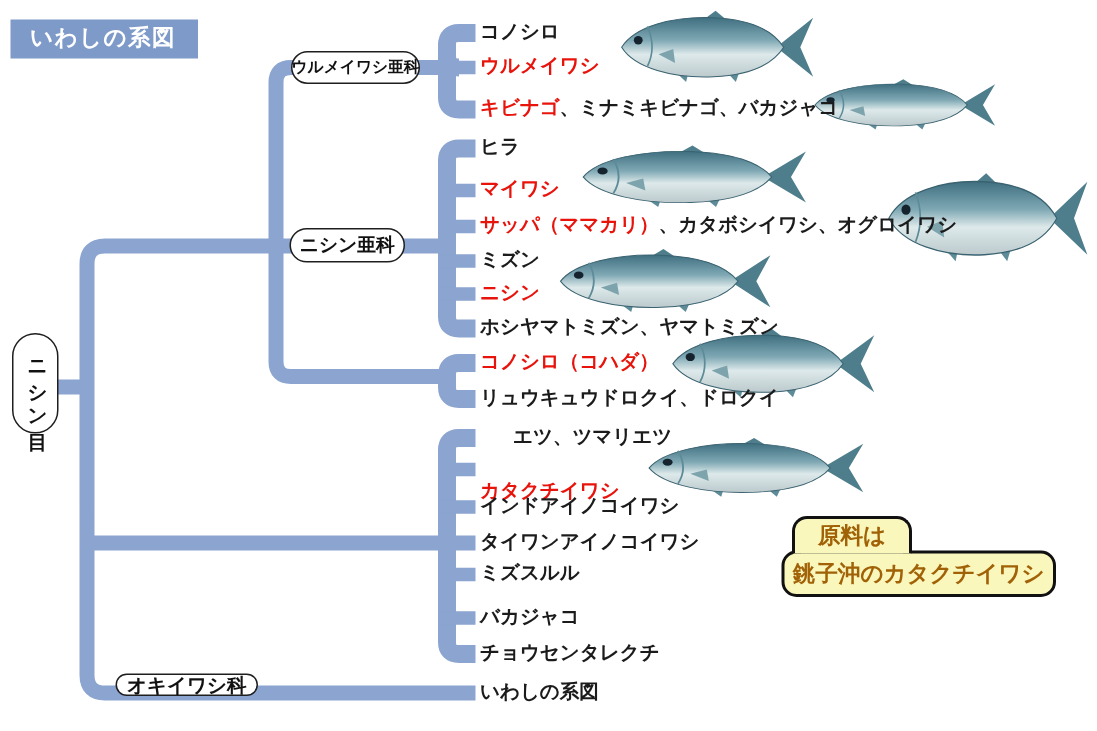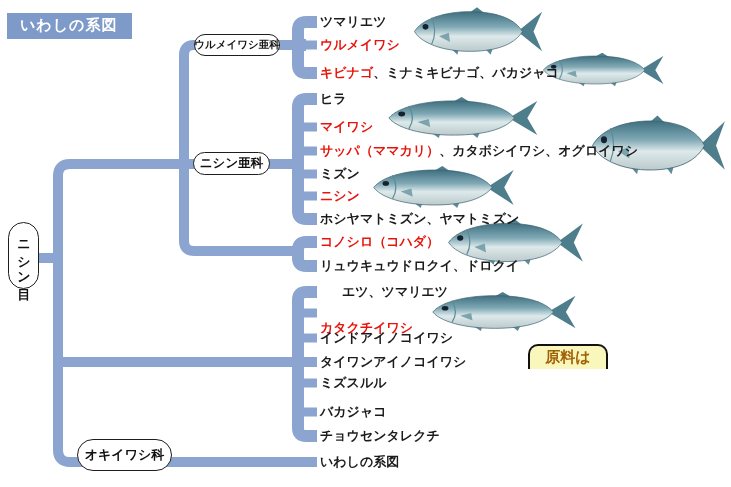--- a/index.html
+++ b/index.html
@@ -134,24 +134,24 @@
       <svg viewBox="0 0 110 44" preserveAspectRatio="none">
         <use href="#fishShape"></use>
       </svg>
     </div>
 
   <div id="title">いわしの系図</div>
 
   <div class="pill" id="pill-root" style="left:8px;top:222px;width:31px;height:67px;font-size:13px">ニシン目</div>
   <div class="pill" style="left:194px;top:34px;width:86px;height:22px;font-size:10.5px">ウルメイワシ亜科</div>
   <div class="pill" style="left:193px;top:152px;width:77px;height:23px;font-size:12.5px">ニシン亜科</div>
-  <div class="pill" style="left:77px;top:439px;width:95px;height:32px;font-size:13px">オキイワシ科</div>
+  <div class="pill" style="left:77px;top:449px;width:95px;height:15px;font-size:13px">オキイワシ科</div>
 
   <div id="rows">
-      <div class="row" style="top: 14px;"><span>ツマリエツ</span></div>
+      <div class="row" style="top: 14px;"><span>コノシロ</span></div>
       <div class="row" style="top: 37px;"><span class="red">ウルメイワシ</span></div>
       <div class="row" style="top: 65px;"><span class="red">キビナゴ</span><span>、ミナミキビナゴ、バカジャコ</span></div>
       <div class="row" style="top: 91px;"><span>ヒラ</span></div>
       <div class="row" style="top: 119px;"><span class="red">マイワシ</span></div>
       <div class="row" style="top: 143px;"><span class="red">サッパ（ママカリ）</span><span>、カタボシイワシ、オグロイワシ</span></div>
       <div class="row" style="top: 166px;"><span>ミズン</span></div>
       <div class="row" style="top: 188px;"><span class="red">ニシン</span></div>
       <div class="row" style="top: 211px;"><span>ホシヤマトミズン、ヤマトミズン</span></div>
       <div class="row" style="top: 234px;"><span class="red">コノシロ（コハダ）</span></div>
       <div class="row" style="top: 258px;"><span>リュウキュウドロクイ、ドロクイ</span></div>
@@ -160,15 +160,16 @@
       <div class="row" style="top: 330px;"><span>インドアイノコイワシ</span></div>
       <div class="row" style="top: 354px;"><span>タイワンアイノコイワシ</span></div>
       <div class="row" style="top: 375px;"><span>ミズスルル</span></div>
       <div class="row" style="top: 404px;"><span>バカジャコ</span></div>
       <div class="row" style="top: 428px;"><span>チョウセンタレクチ</span></div>
       <div class="row" style="top: 454px;"><span>いわしの系図</span></div>
     </div>
 
   <div id="note">
     <div id="note-tab">原料は</div>
+    <div id="note-body">銚子沖のカタクチイワシ</div>
   </div>
 
 </div>
 
 </body></html>

